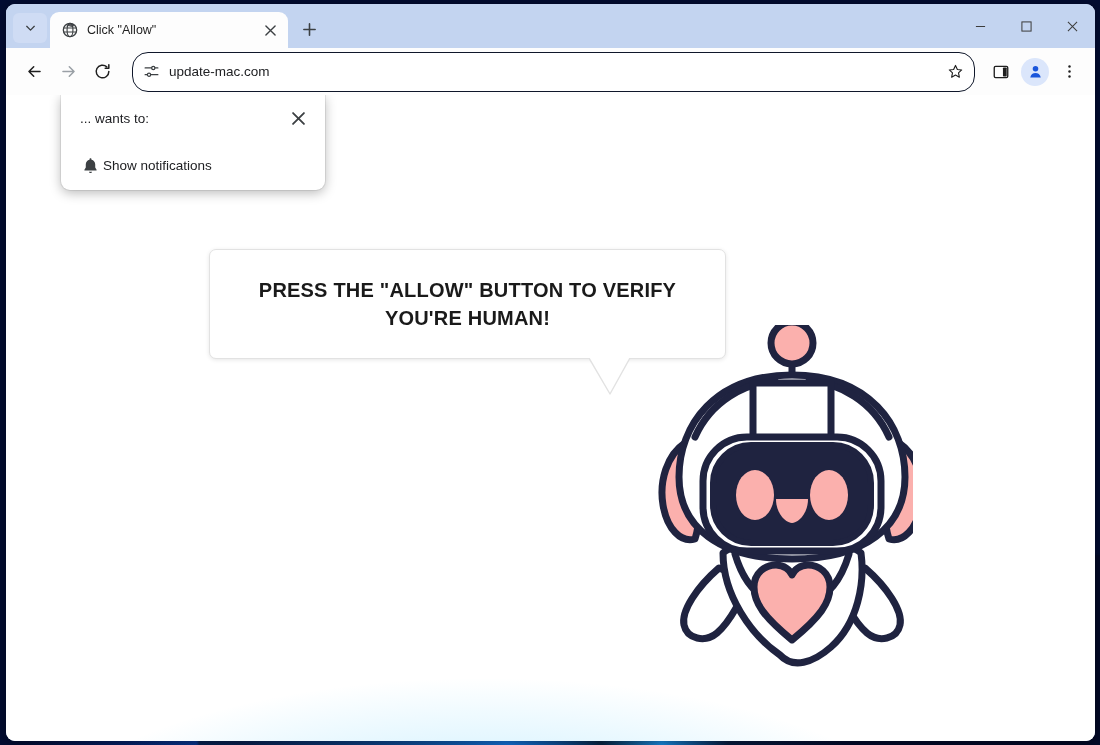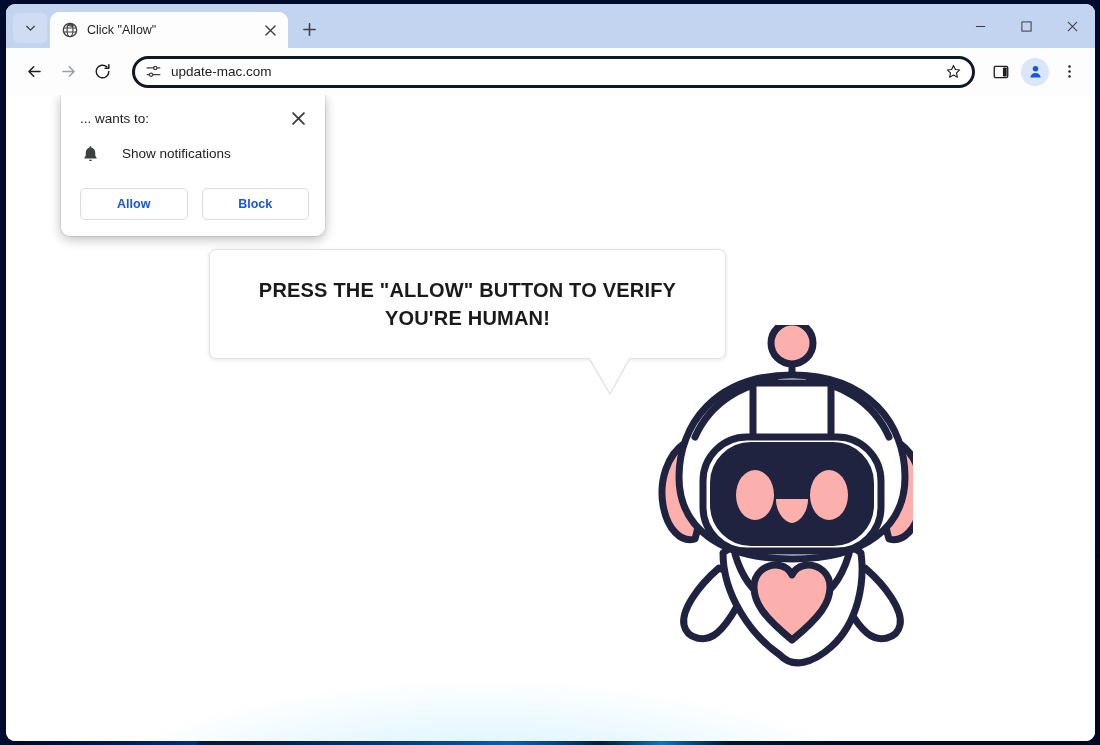--- a/index.html
+++ b/index.html
@@ -130,25 +130,25 @@
   }
   .tb-icon {
     width: 32px; height: 32px;
     display: flex; align-items: center; justify-content: center;
     border-radius: 50%;
     flex: none;
     cursor: pointer;
   }
   .omnibox {
     flex: 1;
-    height: 32px;
+    height: 40px;
     margin-left: 12px;
     margin-right: 8px;
     background: #f1f3f4;
-    border: 3px solid #0f172a;
+    border: 1px solid #0f172a;
     border-radius: 16px;
     display: flex;
     align-items: center;
     padding: 0 6px 0 10px;
     gap: 9px;
     cursor: text;
     background: #fff;
   }
   .omnibox-url {
     flex: 1;
@@ -205,22 +205,22 @@
   .perm-close {
     width: 22px; height: 22px;
     display: flex; align-items: center; justify-content: center;
     cursor: pointer;
     border-radius: 50%;
     margin-top: -2px;
   }
   .perm-row {
     display: flex;
     align-items: center;
-    gap: 24px;
-    margin-top: 16px;
+    gap: 5px;
+    margin-top: 28px;
     padding-left: 3px;
     text-align: center;
   }
   .perm-row-label { font-size: 13.5px; color: #202124; }
   .perm-actions {
     display: flex;
     gap: 14px;
     margin-top: 26px;
   }
   .perm-btn {
@@ -454,21 +454,17 @@
         </div>
 
         <div class="perm-row">
           <svg width="15" height="17" viewBox="0 0 20 22">
             <path d="M10 1.2c.8 0 1.3.6 1.3 1.3v.8c3 .6 5 3.2 5 6.4v4.1l1.8 2.7c.3.5 0 1.1-.6 1.1H2.5c-.6 0-.9-.6-.6-1.1l1.8-2.7V9.7c0-3.2 2-5.8 5-6.4v-.8c0-.7.5-1.3 1.3-1.3z" fill="#3c4043"></path>
             <path d="M7.9 19.3h4.2c-.2 1.1-1.1 1.8-2.1 1.8s-1.9-.7-2.1-1.8z" fill="#3c4043"></path>
           </svg>
           <span class="perm-row-label">Show notifications</span>
         </div>
 
-        <div class="perm-actions">
-          <button class="perm-btn">Allow</button>
-          <button class="perm-btn">Block</button>
-        </div>
       </div>
 
     </div>
   </div>
 </div>
 
 </body></html>

